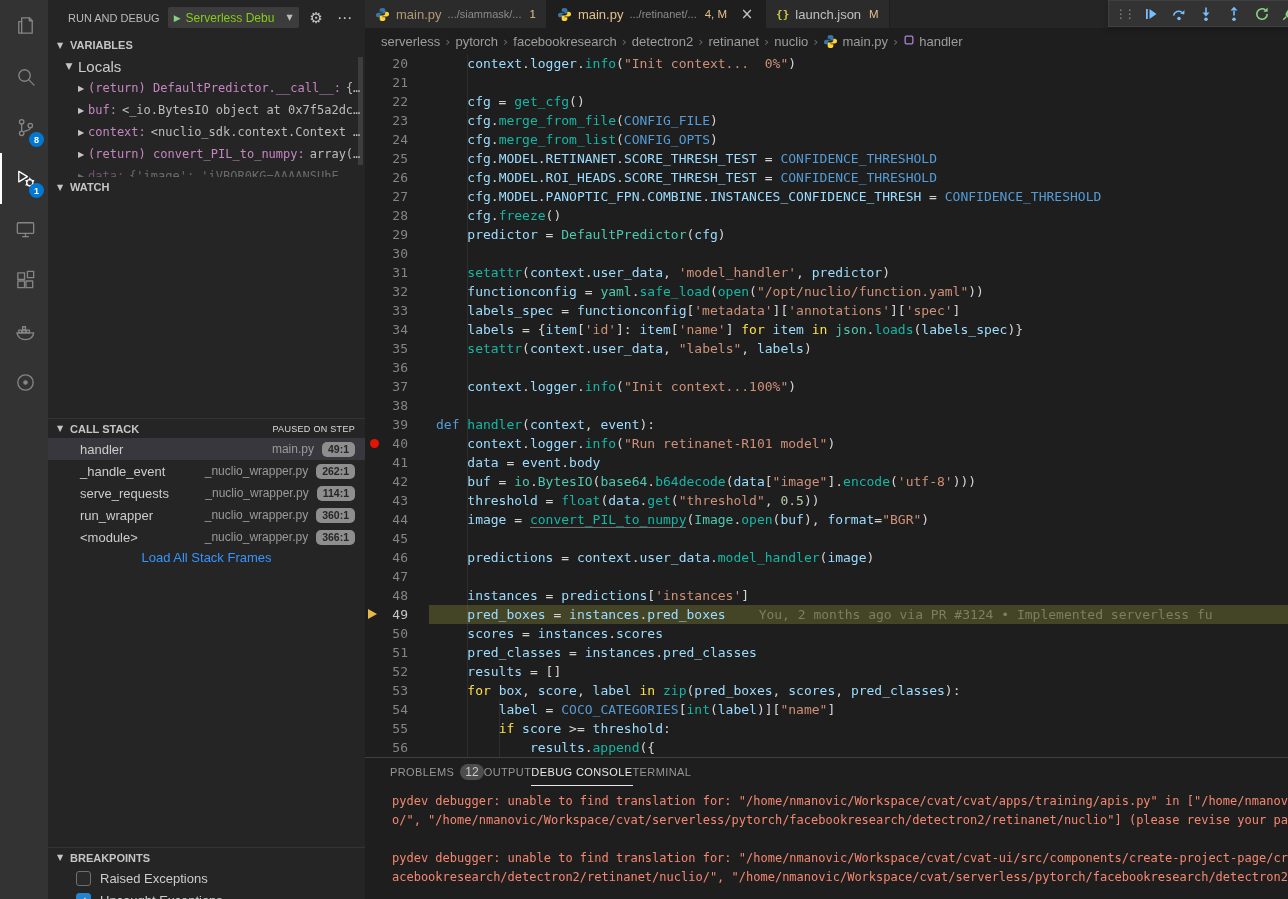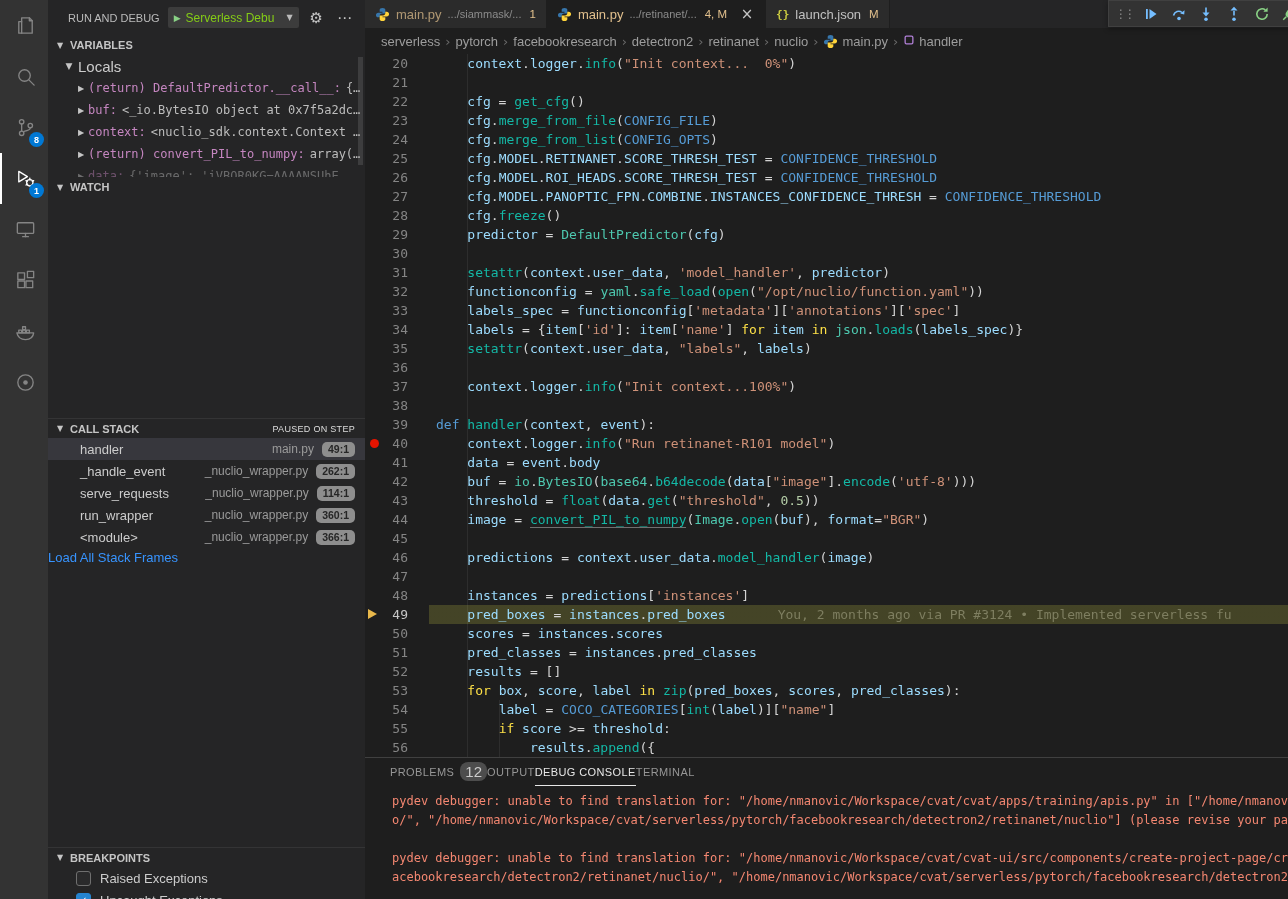--- a/index.html
+++ b/index.html
@@ -33,21 +33,21 @@
 .twist{width:14px;color:#c5c5c5;font-size:9px;text-align:center;flex:none;font-family:"DejaVu Sans",sans-serif}
 .vname-scope{font-size:15px;color:#cccccc;margin-left:2px}
 .vname{color:#c586c0}
 .vval{color:#bdbdbd;margin-left:5px;overflow:hidden;text-overflow:ellipsis}
 .vscroll{position:absolute;right:2px;top:57px;width:5px;height:108px;background:rgba(150,150,150,.22)}
 #frames{position:absolute;top:438px;left:0;right:0}
 .frame{display:flex;align-items:center;height:22px;padding:0 10px 0 32px;font-size:13px;color:#cccccc;cursor:pointer}
 .frame.selected{background:#37373d}
 .ffile{margin-left:auto;color:#9a9a9a;font-size:12px;padding-right:8px}
 .fbadge{background:#8e8e8e;color:#262626;font-size:10.5px;border-radius:5px;padding:1.5px 6px;font-weight:700}
-#load-link{position:absolute;top:550px;left:0;right:0;color:#3794ff;font-size:13px;cursor:pointer}
+#load-link{position:absolute;top:550px;left:0;right:0;text-align:center;color:#3794ff;font-size:13px;cursor:pointer}
 #bp-list{position:absolute;top:867px;left:0;right:0;height:60px}
 .bprow{display:flex;align-items:center;height:22px;padding-left:28px;font-size:13px;color:#cccccc;cursor:pointer}
 .cb{width:15px;height:15px;border:1px solid #6f6f6f;border-radius:3px;margin-right:9px;background:#2a2a2b;display:flex;align-items:center;justify-content:center;font-size:10px;color:#fff;font-family:"DejaVu Sans",sans-serif}
 .cb.checked{background:#2584d0;border-color:#2584d0}
 
 
 .tabbar{position:absolute;left:365px;top:0;right:0;height:28px;background:#252526;display:flex;z-index:10}
 .tab{display:flex;align-items:center;padding:0 10px;background:#2b2b2b;border-right:1px solid #1e1e1e;font-size:13px;gap:6px;cursor:pointer;white-space:nowrap}
 .tab.active{background:#1e1e1e}
 .tlabel{color:rgba(226,192,141,.72)}
@@ -71,31 +71,31 @@
 
 #editor{position:absolute;left:365px;top:54px;right:0;height:703px;background:#1e1e1e;font-family:"DejaVu Sans Mono",monospace;font-size:13px;overflow:hidden}
 .g{position:absolute;width:1px;background:rgba(255,255,255,.07)}
 .cl{position:relative;height:19px;line-height:19px;white-space:pre}
 .cl.cur{background:linear-gradient(90deg,rgba(0,0,0,0) 64px,rgba(255,255,80,.17) 64px)}
 .ln{position:absolute;left:10px;width:33px;text-align:right;color:#858585;cursor:pointer}
 .cl.cur .ln{color:#c6c6c6}
 .ct{position:absolute;left:71px;white-space:pre}
 .bp{position:absolute;left:5px;top:5px;width:9px;height:9px;border-radius:50%;background:#e51400;cursor:pointer}
 .arrow{position:absolute;left:3px;top:4px;width:0;height:0;border-top:5.5px solid transparent;border-bottom:5.5px solid transparent;border-left:9px solid #e8b84b}
-.blame{margin-left:52px;color:#7e7e60}
+.blame{margin-left:33px;color:#7e7e60}
 .o{color:#d4d4d4}.v{color:#9cdcfe}.f{color:#14b8a6}.s{color:#ce9178}.k{color:#569cd6}
 .kc{color:#fde047}.n{color:#b5cea8}.C{color:#569cd6}.T{color:#4ec9b0}
 .u{border-bottom:1px solid rgba(212,212,212,.45)}
 
 
 .panel{position:absolute;left:365px;top:757px;right:0;bottom:0;background:#1e1e1e;border-top:1px solid rgba(128,128,128,.35)}
 .ptabs{height:28px;display:flex;align-items:center;padding-left:25px;}
 .ptab{font-size:11px;letter-spacing:.4px;color:#969696;cursor:pointer;height:28px;display:flex;align-items:center;gap:6px;border-bottom:1px solid transparent}
 .ptab.active{color:#e7e7e7;border-bottom-color:#e7e7e7}
-.pbadge{background:#4d4d4d;color:#cccccc;font-size:15px;border-radius:8px;padding:1px 5px;letter-spacing:0}
+.pbadge{background:#4d4d4d;color:#cccccc;font-size:12px;border-radius:8px;padding:1px 5px;letter-spacing:0}
 .pconsole{padding:6px 0 0 27px;font-family:"DejaVu Sans Mono",monospace;font-size:12px;color:#f48771}
 .conline{height:19px;line-height:19px;white-space:pre;overflow:hidden}
 </style>
 </head>
 <body>
 
 <div class="abar">
   <div class="abi">
     <svg viewBox="0 0 24 24">
         <path d="M8 4h8l3 3v13H8z"></path>

